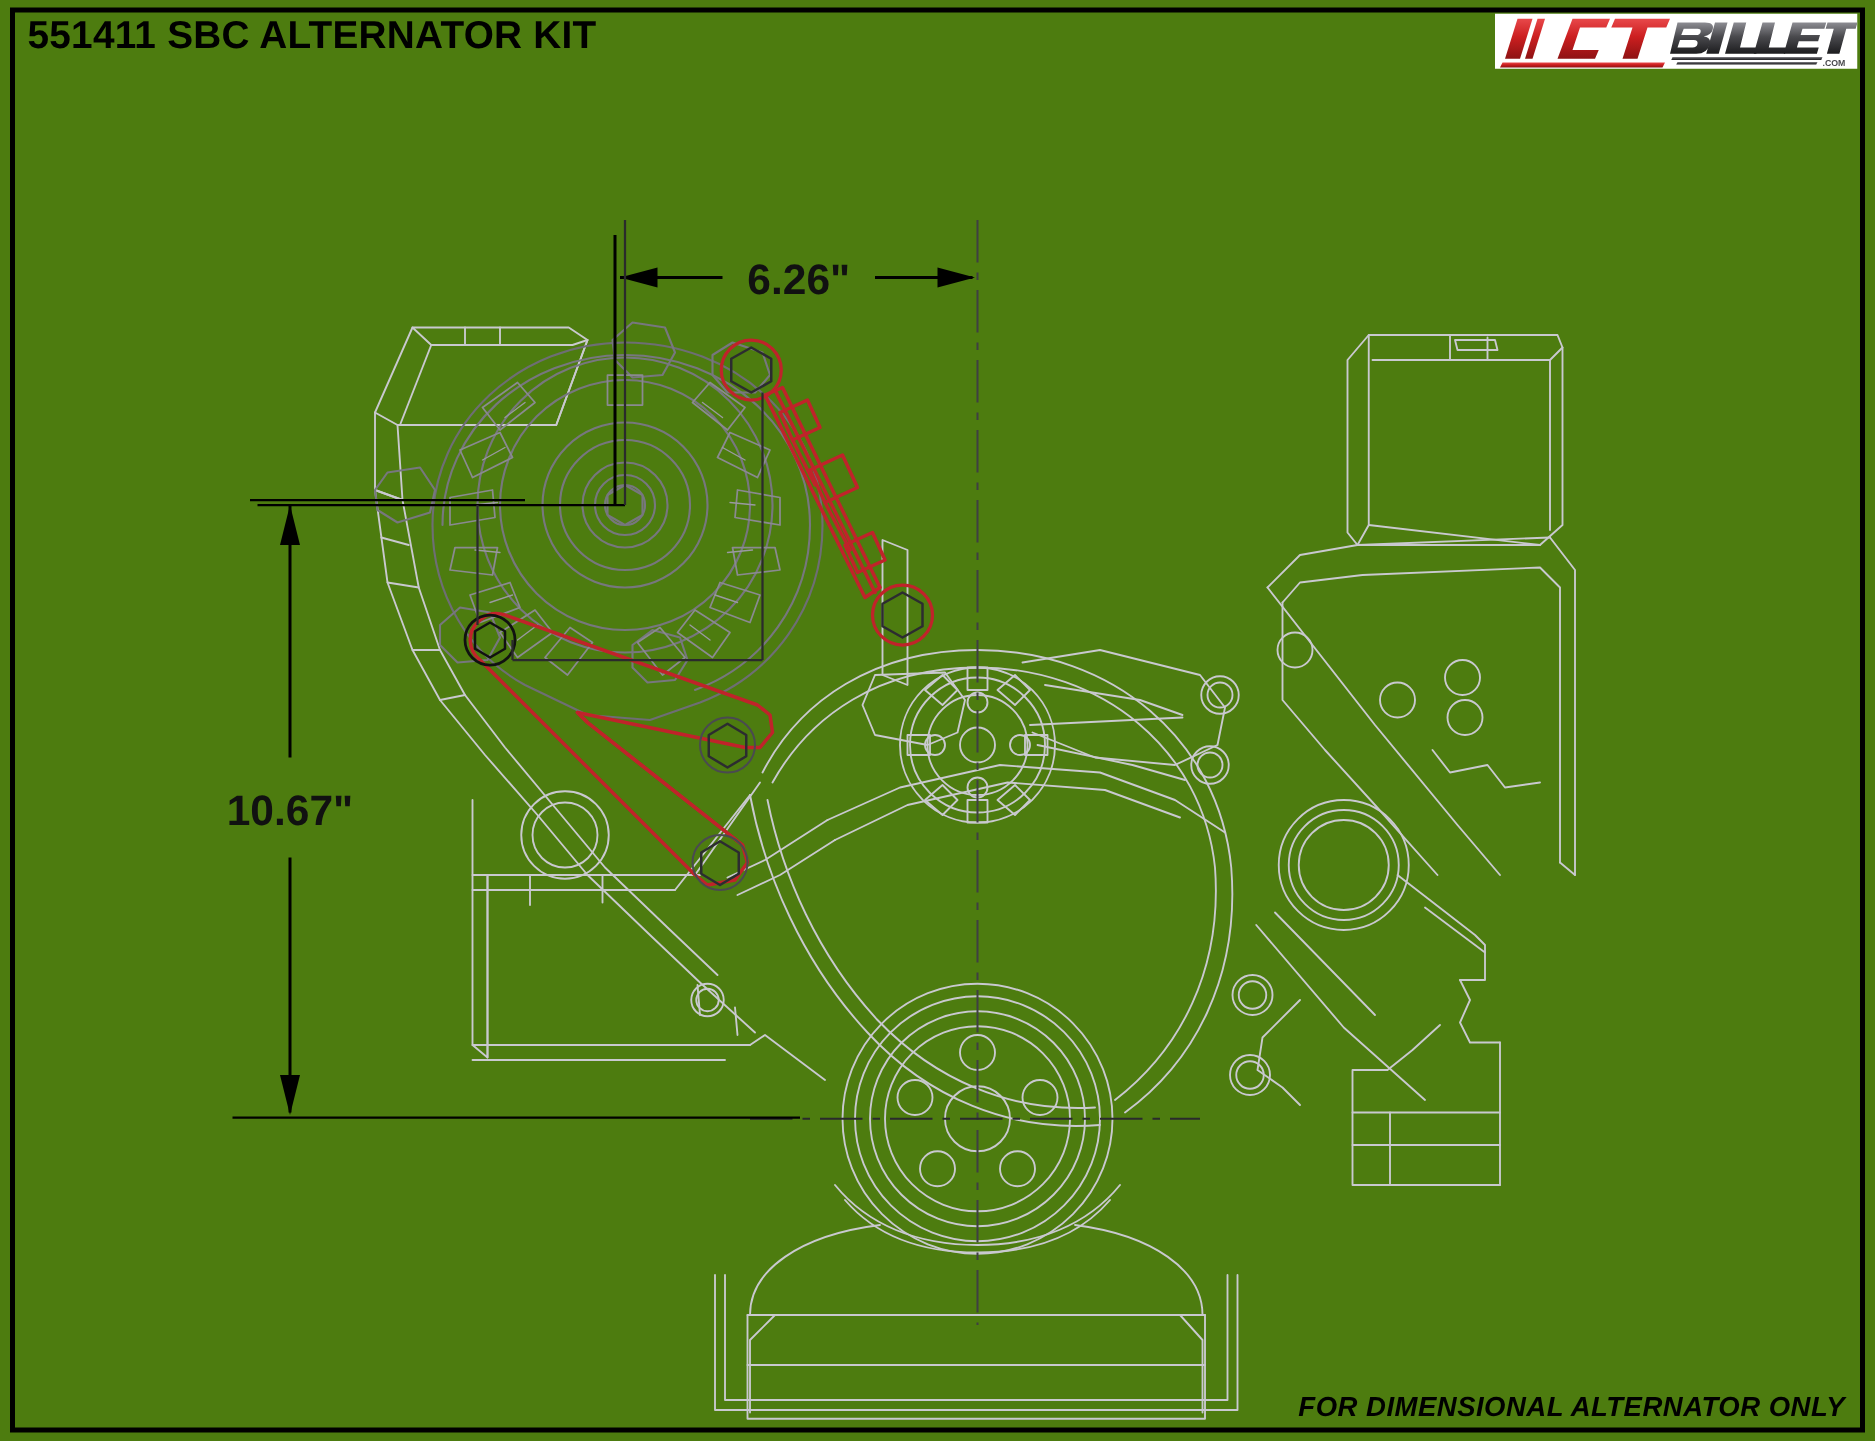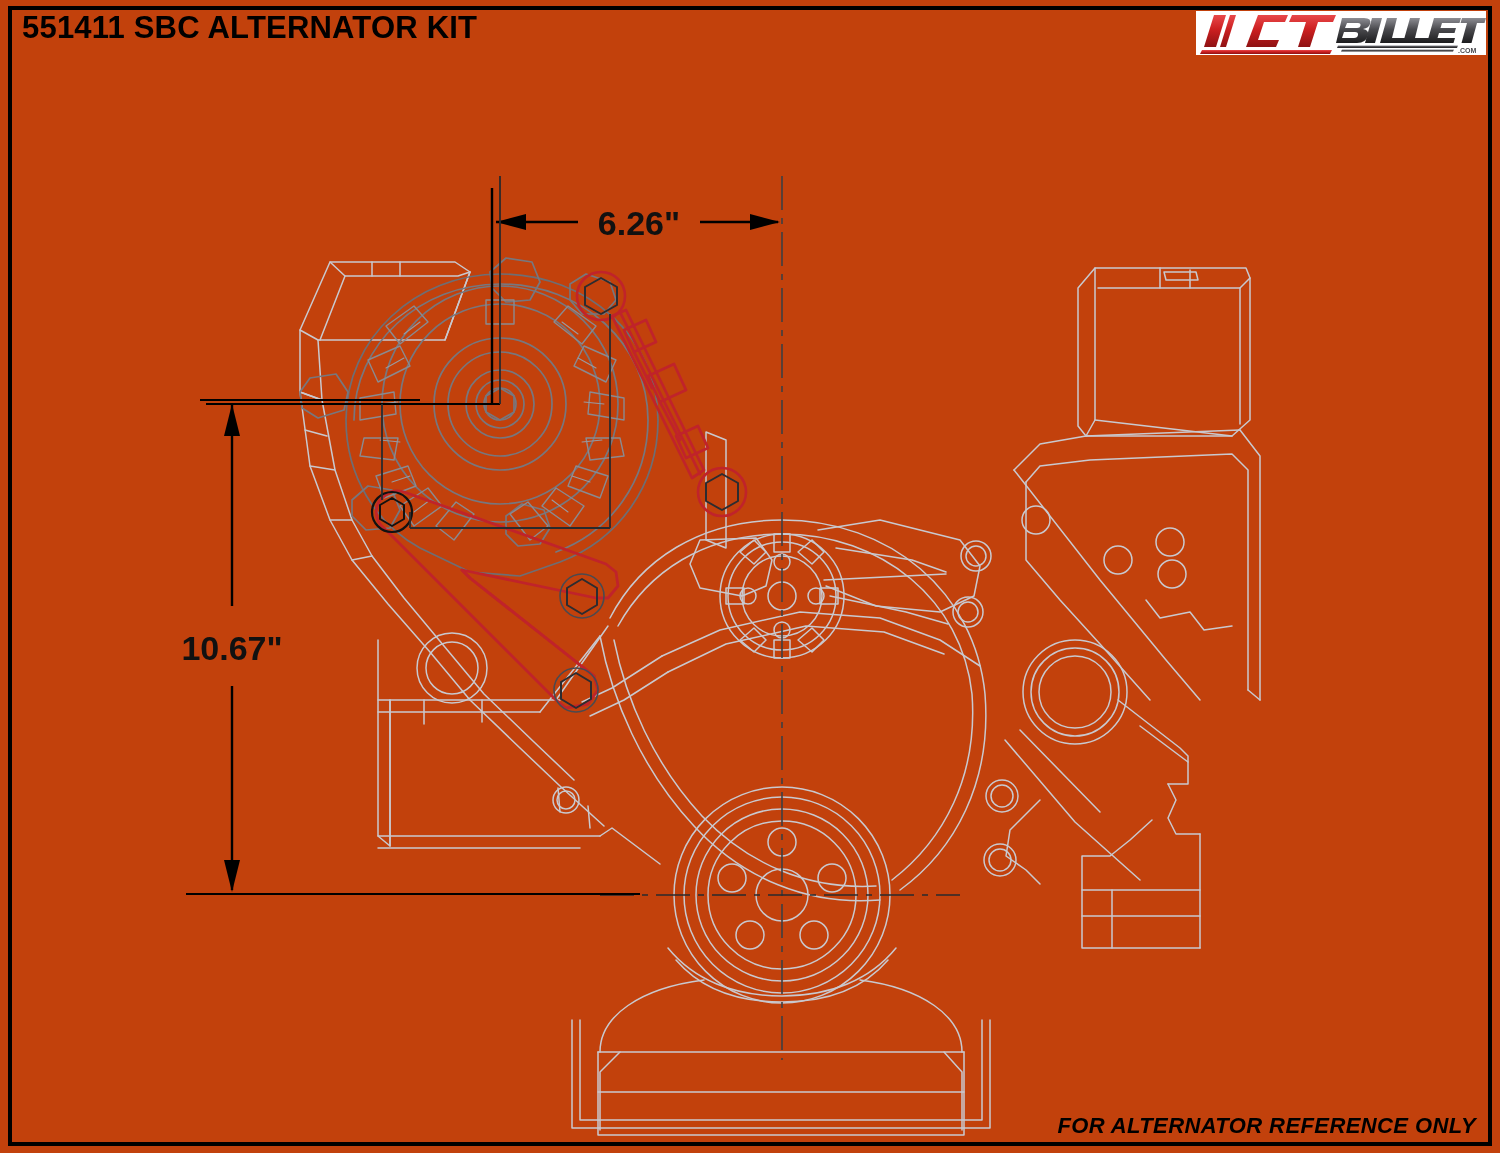--- a/index.html
+++ b/index.html
@@ -8,21 +8,21 @@
     padding: 0;
     background: #ffffff;
   }
   body {
     font-family: "Liberation Sans", sans-serif;
   }
   #page {
     position: relative;
     width: 1500px;
     height: 1153px;
-    background: #c2410c;
+    background: #4d7c0f;
     box-sizing: border-box;
     overflow: hidden;
   }
   
   #frame {
     position: absolute;
     left: 8px;
     top: 6px;
     width: 1484px;
     height: 1140px;
@@ -422,15 +422,15 @@
 
     <g fill="none" stroke="#2a2a2c" stroke-width="1.8">
       <line x1="382" y1="404" x2="382" y2="500"></line>
       <line x1="500" y1="176" x2="500" y2="404"></line>
       <line x1="410" y1="528" x2="610" y2="528"></line>
       <line x1="610" y1="528" x2="610" y2="314"></line>
       <line x1="410" y1="528" x2="410" y2="512"></line>
     </g>
   </svg>
 
-  <div id="footer-note">FOR ALTERNATOR REFERENCE ONLY</div>
+  <div id="footer-note">FOR DIMENSIONAL ALTERNATOR ONLY</div>
 
 </div>
 
 </body></html>

